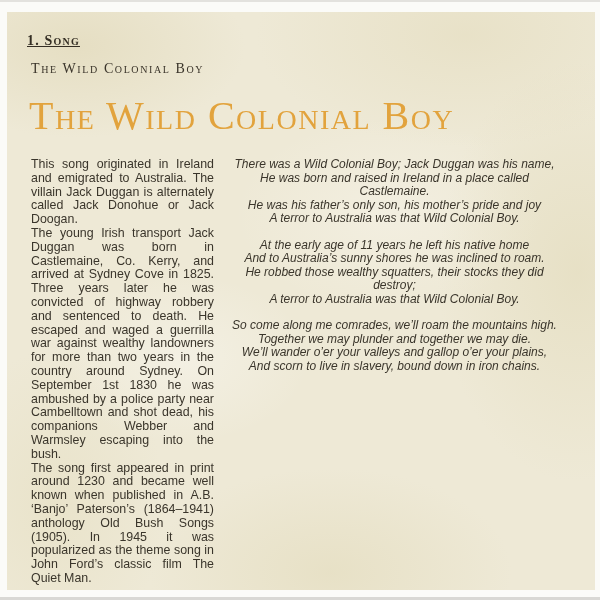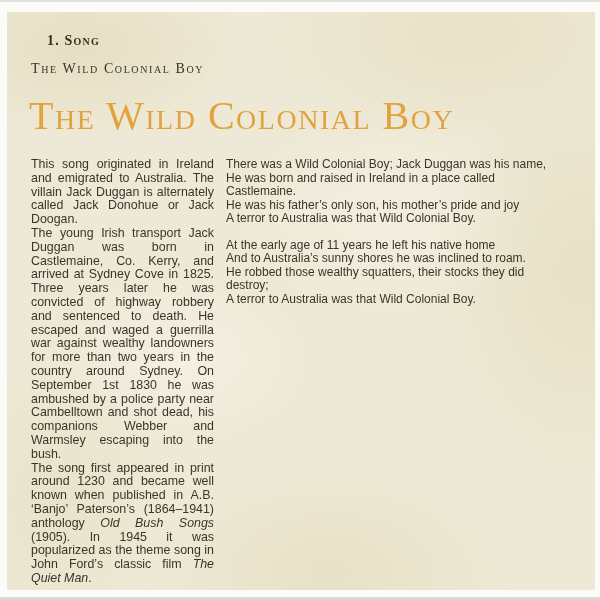--- a/index.html
+++ b/index.html
@@ -46,28 +46,29 @@
       radial-gradient(ellipse 300px 160px at 78% 4%,  rgba(223,214,178,0.40), rgba(223,214,178,0) 70%),
       radial-gradient(ellipse 200px 300px at 97% 45%, rgba(220,211,172,0.40), rgba(220,211,172,0) 70%),
       radial-gradient(ellipse 260px 150px at 55% 97%, rgba(221,212,174,0.40), rgba(221,212,174,0) 70%),
       radial-gradient(ellipse 180px 120px at 30% 60%, rgba(248,246,238,0.55), rgba(248,246,238,0) 70%),
       radial-gradient(ellipse 220px 140px at 65% 35%, rgba(247,244,234,0.50), rgba(247,244,234,0) 70%),
       radial-gradient(ellipse 160px 220px at 8% 85%,  rgba(224,216,180,0.35), rgba(224,216,180,0) 70%);
     overflow: hidden;
   }
   .eyebrow {
     position: absolute;
-    left: 40px;
+    left: 20px;
     top: 21px;
     font-family: "Liberation Serif", serif;
     font-variant: small-caps;
     font-weight: bold;
     font-size: 14px;
     letter-spacing: 1.2px;
     color: #342e24;
+    text-decoration: underline;
   }
   .subtitle {
     position: absolute;
     left: 24px;
     top: 49px;
     font-family: "Liberation Serif", serif;
     font-variant: small-caps;
     font-size: 14px;
     letter-spacing: 1.6px;
     color: #3a342a;
@@ -98,27 +99,28 @@
     flex: 0 0 183px;
     font-size: 12.4px;
     line-height: 13.8px;
     color: #3a352b;
     text-align: justify;
   }
   .about-col p {
     margin: 0;
   }
   .about-col .it {
-    font-style: italic;
   }
   .lyrics-col {
     flex: 1 1 auto;
     font-size: 12px;
     line-height: 13.5px;
+    font-style: italic;
     color: #3a352b;
+    text-align: center;
   }
   .lyrics-col p {
     margin: 0 0 13px 0;
     white-space: pre-line;
   }
 </style>
 </head>
 <body>
 
 <div class="frame">
@@ -140,17 +142,21 @@
 
       <div class="lyrics-col">
         <p>There was a Wild Colonial Boy; Jack Duggan was his name,
 He was born and raised in Ireland in a place called Castlemaine.
 He was his father’s only son, his mother’s pride and joy
 A terror to Australia was that Wild Colonial Boy.</p>
         <p>At the early age of 11 years he left his native home
 And to Australia’s sunny shores he was inclined to roam.
 He robbed those wealthy squatters, their stocks they did destroy;
 A terror to Australia was that Wild Colonial Boy.</p>
+        <p>So come along me comrades, we’ll roam the mountains high.
+Together we may plunder and together we may die.
+We’ll wander o’er your valleys and gallop o’er your plains,
+And scorn to live in slavery, bound down in iron chains.</p>
       </div>
 
     </div>
   </div>
 </div>
 
 </body></html>

